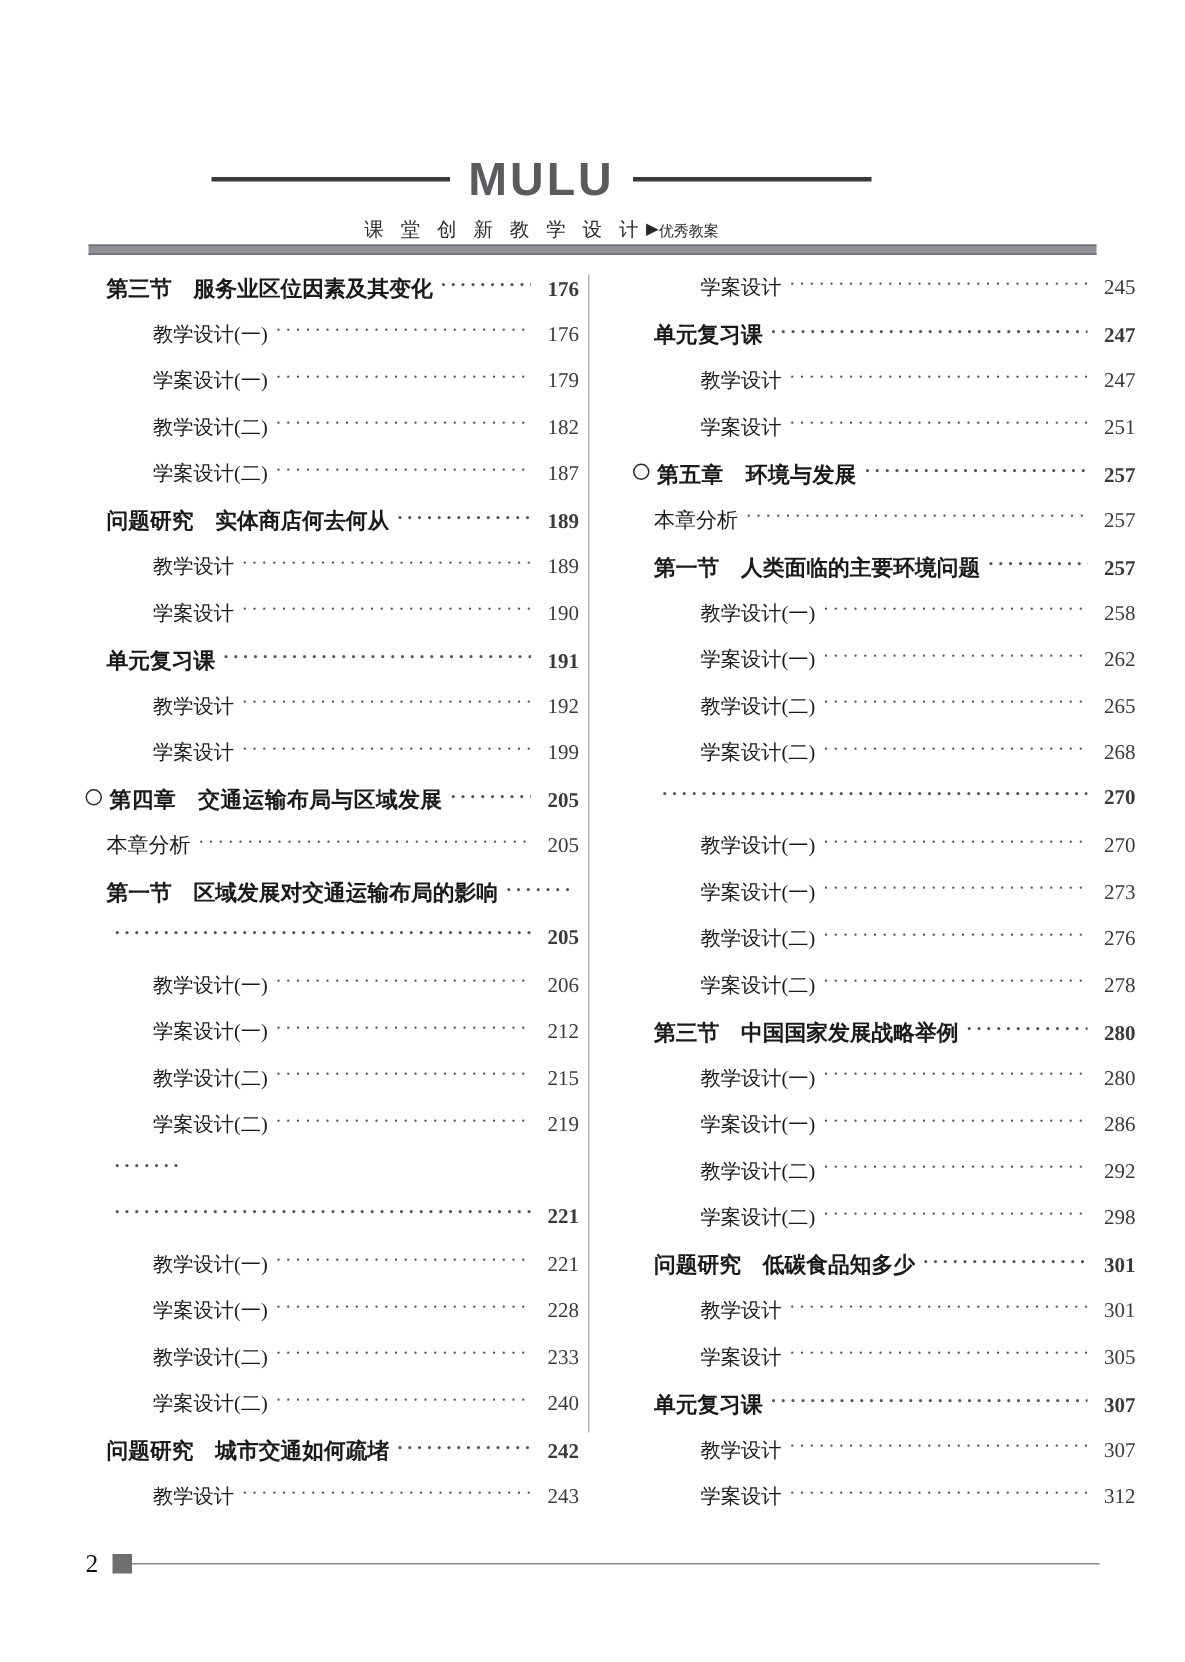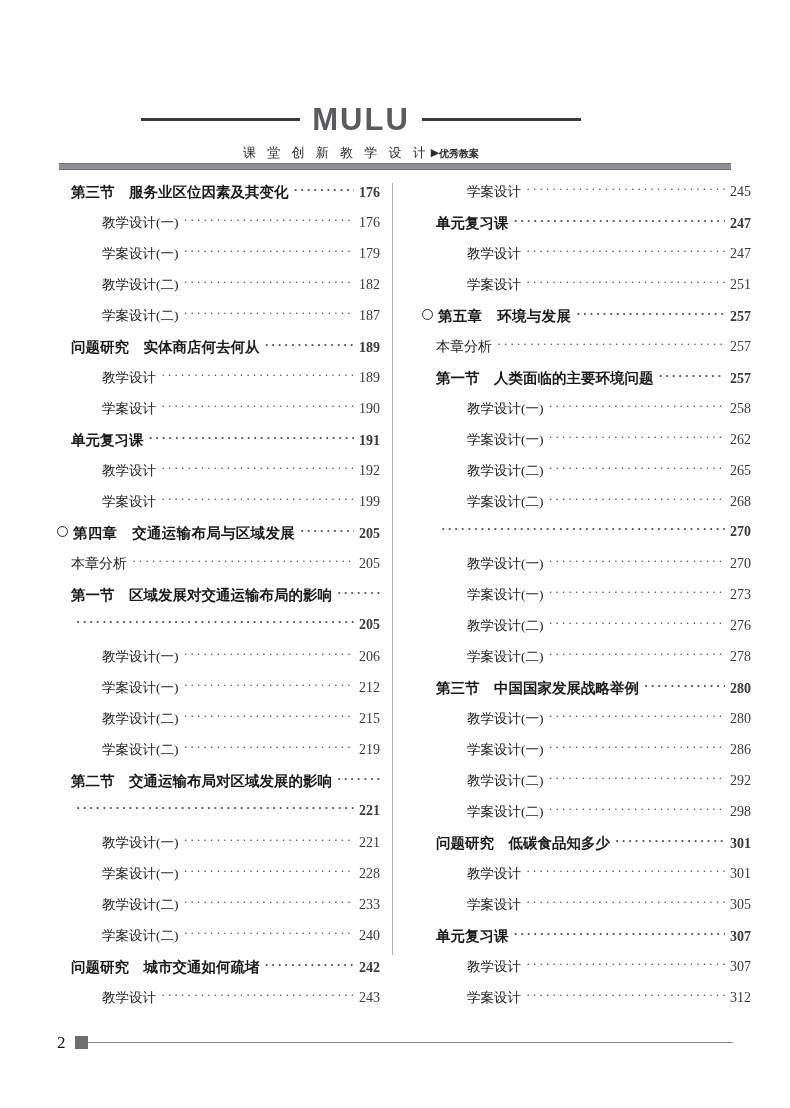--- a/index.html
+++ b/index.html
@@ -57,21 +57,20 @@
     font-weight: normal;
   }
   .subtitle-tri {
     font-size: 11px;
     vertical-align: 1px;
     margin-left: 1px;
   }
   .subtitle-sub {
     font-size: 10px;
     letter-spacing: 0px;
-    font-weight: bold;
   }
   .header-bar {
     position: absolute;
     top: 163px;
     left: 59px;
     width: 672px;
     height: 7px;
     background: #8e8e96;
     border-top: 1px solid #6e6e78;
     border-bottom: 1px solid #6e6e78;
@@ -133,21 +132,21 @@
     color: #555;
     font-size: 13px;
     letter-spacing: 2.2px;
   }
   .entry .leader::after {
     content: "··········································································";
   }
   .entry .pnum {
     flex: 0 0 auto;
     min-width: 27px;
-    text-align: left;
+    text-align: right;
     font-family: "Liberation Serif", "DejaVu Serif", serif;
     font-size: 14px;
     color: #3a3a3a;
   }
 
   
   .lvl-chapter  { font-weight: bold; font-size: 14.5px; padding-left: 0px; }
   .lvl-chapter .label { letter-spacing: 0.3px; }
   .lvl-section  { font-weight: bold; font-size: 14.5px; padding-left: 14px; }
   .lvl-analysis { font-weight: normal; font-size: 14px; padding-left: 14px;
@@ -294,21 +293,20 @@
         <span class="label">教学设计(二)</span>
         <span class="leader"></span>
         <span class="pnum">215</span>
       </div>
       <div class="entry lvl-sub">
         <span class="label">学案设计(二)</span>
         <span class="leader"></span>
         <span class="pnum">219</span>
       </div>
       <div class="entry lvl-section trailing">
-        <span class="label">第二节　交通运输布局对区域发展的影响</span>
         <span class="leader"></span>
       </div>
       <div class="entry cont lvl-section">
         <span class="leader"></span>
         <span class="pnum">221</span>
       </div>
       <div class="entry lvl-sub">
         <span class="label">教学设计(一)</span>
         <span class="leader"></span>
         <span class="pnum">221</span>

